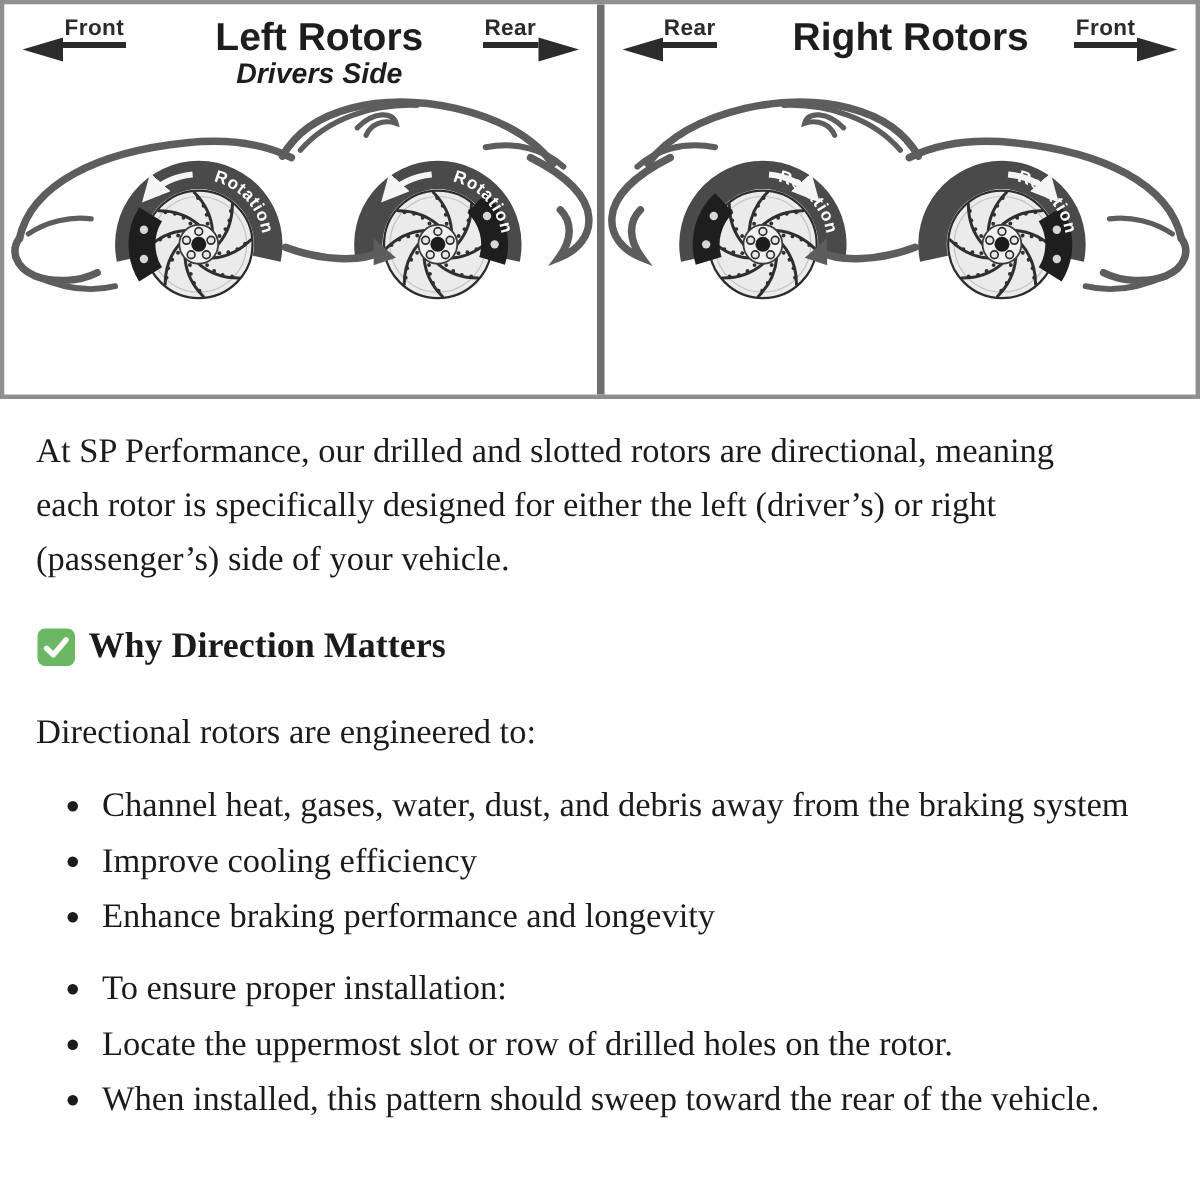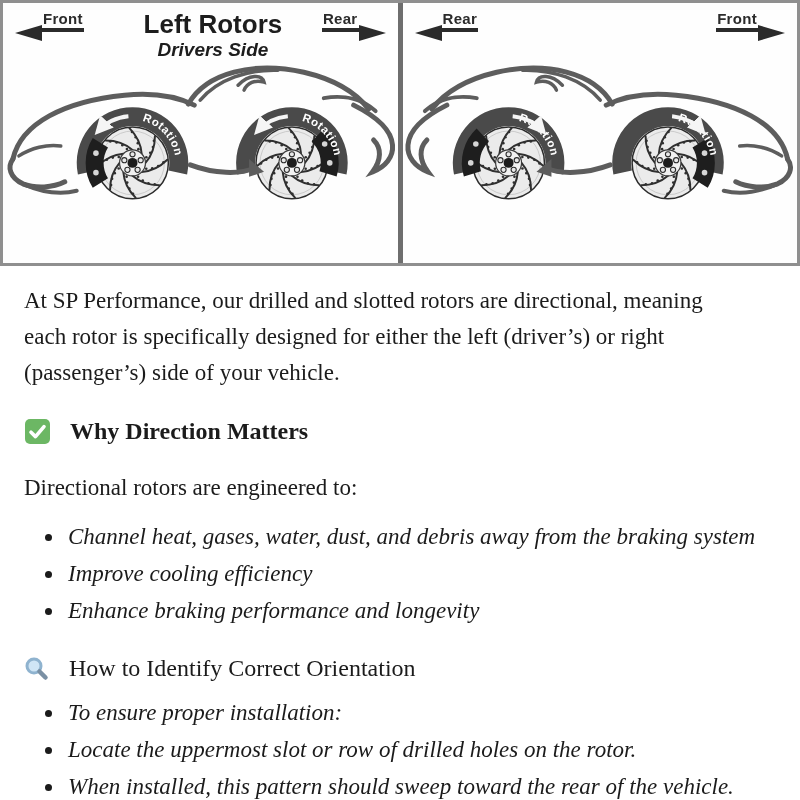--- a/index.html
+++ b/index.html
@@ -16,25 +16,25 @@
   .tri-left  { border-right:27px solid #2b2b2b; margin-bottom:-9px; }
   .tri-right { border-left:27px solid #2b2b2b; margin-bottom:-9px; }
   .title-block { text-align:center; font-family:"Liberation Sans", sans-serif; color:#1d1d1d; margin-top:1px;margin-left:20px; }
   .panel-title { font-size:26px; font-weight:bold; line-height:1.05; }
   .panel-subtitle { font-size:19px; font-weight:bold; font-style:italic; margin-top:1px; }
   .car-svg { display:block; width:100%; height:158px; margin-top:2px; }
 
   
   .article { padding:0 24px; font-size:23px; }
   .intro { margin:17px 0 0; line-height:36px; max-width:726px; }
-  .sec-head { display:flex; align-items:center; gap:19px; margin-top:27px; font-size:24px; }
+  .sec-head { display:flex; align-items:center; gap:8px; margin-top:27px; font-size:24px; }
   .sec-head .icon { flex:0 0 auto; display:inline-flex; }
   .sec-head.bold .sec-title { font-weight:bold; }
   .lead { margin:25px 0 0; line-height:36px; }
-  ul.blist { margin:13px 0 0; padding-left:41px;font-style:italic; }
+  ul.blist { margin:13px 0 0; padding-left:41px; }
   ul.blist li { line-height:35px; margin-bottom:2px; padding-left:3px; max-width:700px; }
 </style>
 </head>
 <body>
 
 <div class="diagram">
 
   <div class="panel">
     <div class="panel-header">
       <div class="dir">
@@ -188,20 +188,21 @@
     </svg>
   </div>
 
   <div class="panel">
     <div class="panel-header">
       <div class="dir">
         <span class="tri tri-left"></span>
         <span class="dir-lbl">Rear</span>
       </div>
       <div class="title-block">
+        <div class="panel-title">Right Rotors</div>
       </div>
       <div class="dir">
         <span class="dir-lbl">Front</span>
         <span class="tri tri-right"></span>
       </div>
     </div>
     <svg class="car-svg" viewBox="0 0 396 158">
       <defs>
         <marker id="mkR" viewBox="0 0 8 8" refX="6" refY="4" markerWidth="4.6" markerHeight="4.6" orient="auto">
           <path d="M0,0 L8,4 L0,8 Z" fill="#f5f5f5"></path>
@@ -355,28 +356,19 @@
   </div>
 
   <p class="lead">Directional rotors are engineered to:</p>
 
   <ul class="blist">
     <li>Channel heat, gases, water, dust, and debris away from the braking system</li>
     <li>Improve cooling efficiency</li>
     <li>Enhance braking performance and longevity</li>
   </ul>
 
-  <div class="sec-head">
-    <span class="icon">
-      <svg width="26" height="26" viewBox="0 0 26 26">
-        <circle cx="10" cy="10" r="7" fill="#cfe5f5" stroke="#8fb3cf" stroke-width="3"></circle>
-        <line x1="15.5" y1="15.5" x2="21.5" y2="21.5" stroke="#7a90a4" stroke-width="4.5" stroke-linecap="round"></line>
-      </svg>
-    </span>
-    <span class="sec-title">How to Identify Correct Orientation</span>
-  </div>
 
   <ul class="blist">
     <li>To ensure proper installation:</li>
     <li>Locate the uppermost slot or row of drilled holes on the rotor.</li>
     <li>When installed, this pattern should sweep toward the rear of the vehicle.</li>
   </ul>
 </div>
 
 </body></html>

